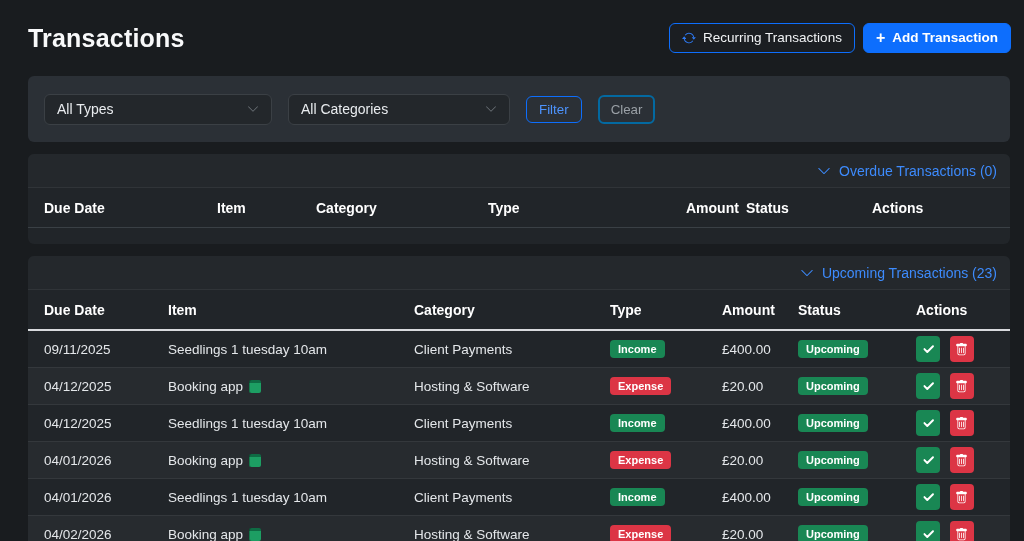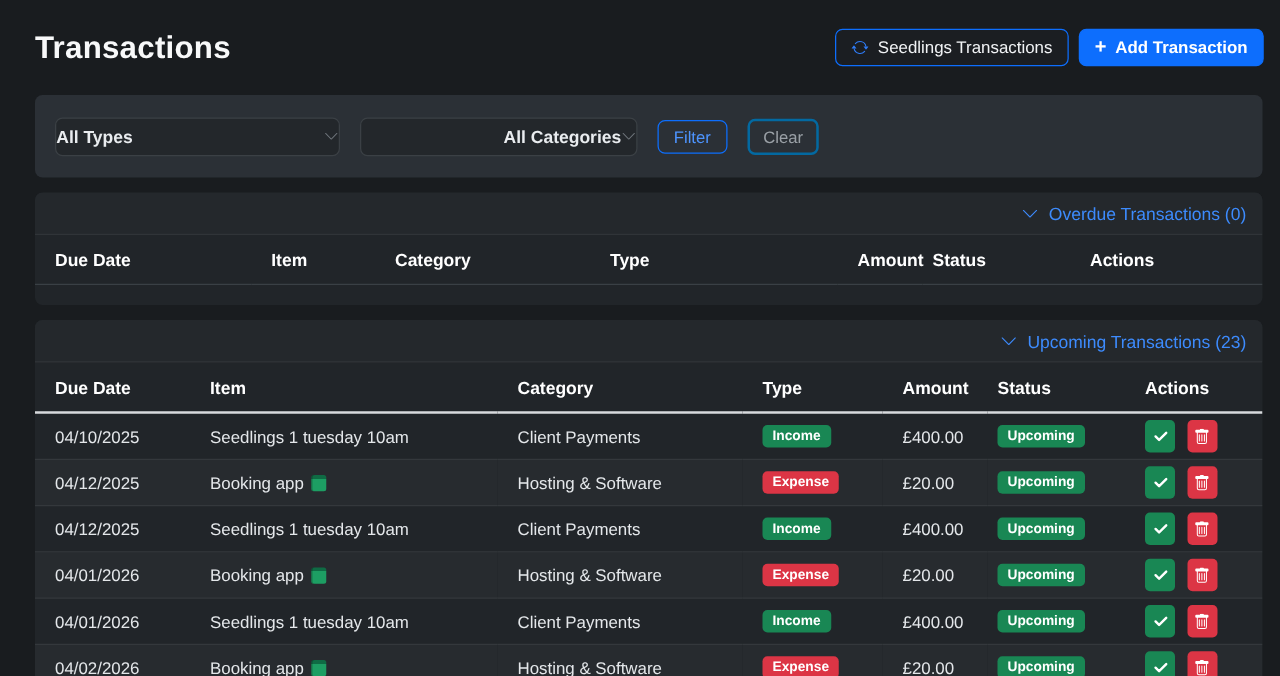--- a/index.html
+++ b/index.html
@@ -38,25 +38,25 @@
   .filter-card {
     background:#2b3036; border-radius:6px;
     height:66px; margin-bottom:12px;
     display:flex; align-items:center; gap:16px;
     padding:0 16px;
   }
   .select {
     height:31px; background:#23272b;
     border:1px solid #3b4045; border-radius:6px;
     display:flex; align-items:center; justify-content:space-between;
-    padding:0 0; color:#e9ecef; cursor:pointer;font-weight:bold;
+    padding:0 12px; color:#e9ecef; cursor:pointer;
   }
   .select .chev { width:12px; height:12px; opacity:.55; }
   .sel-types { width:228px; }
-  .sel-categories { width:222px;justify-content:flex-end; }
+  .sel-categories { width:222px; }
   .search-input {
     width:234px; height:31px;
     background:#212529; border:1px solid #3b4045; border-radius:6px;
     color:#e9ecef; padding:0 12px; font-size:13.5px;
     font-family:"Liberation Sans", sans-serif;
   }
   .search-input::placeholder { color:#6c757d; }
   .btn-filter {
     background:transparent; color:#4d94ff;
     border:1px solid var(--accent,#0d6efd); border-radius:6px;
@@ -125,21 +125,21 @@
 <div class="topbar">
   <h1 class="page-title">Transactions</h1>
   <div class="topbar-actions">
     <button class="btn btn-outline-accent">
       <span class="icon14">
         <svg viewBox="0 0 16 16" fill="#2e7bf6">
             <path d="M11.534 7h3.932a.25.25 0 0 1 .192.41l-1.966 2.36a.25.25 0 0 1-.384 0l-1.966-2.36a.25.25 0 0 1 .192-.41zm-11 2h3.932a.25.25 0 0 0 .192-.41L2.692 6.23a.25.25 0 0 0-.384 0L.342 8.59A.25.25 0 0 0 .534 9z"></path>
             <path d="M8 3c-1.552 0-2.94.707-3.857 1.818a.5.5 0 1 1-.771-.636A6.002 6.002 0 0 1 13.917 7H12.9A5.002 5.002 0 0 0 8 3zM3.1 9a5.002 5.002 0 0 0 8.757 2.182.5.5 0 1 1 .771.636A6.002 6.002 0 0 1 2.083 9H3.1z"></path>
           </svg>
       </span>
-      <span>Seedlings Transactions</span>
+      <span>Recurring Transactions</span>
     </button>
     <button class="btn btn-accent">
       <span class="plus">+</span>
       <span>Add Transaction</span>
     </button>
   </div>
 </div>
 
 <div class="content">
 
@@ -216,21 +216,21 @@
           <th>Item</th>
           <th>Category</th>
           <th>Type</th>
           <th class="num">Amount</th>
           <th class="tight">Status</th>
           <th class="tight">Actions</th>
         </tr>
       </thead>
       <tbody id="upcoming-tbody">
   <tr>
-    <td class="cell-date">04/10/2025</td>
+    <td class="cell-date">09/11/2025</td>
     <td><span class="item-text">Seedlings 1 tuesday 10am</span></td>
     <td class="cell-category">Client Payments</td>
     <td><span class="badge type-badge" style="background: rgb(25, 135, 84);">Income</span></td>
     <td class="num cell-amount">£400.00</td>
     <td class="tight"><span class="badge status-badge" style="background: rgb(25, 135, 84);">Upcoming</span></td>
     <td class="tight cell-actions">
       <button class="action-btn act-confirm">
         <svg viewBox="0 0 16 16">
                   <path d="M13.854 3.646a.5.5 0 0 1 0 .708l-7 7a.5.5 0 0 1-.708 0l-3.5-3.5a.5.5 0 1 1 .708-.708L6.5 10.293l6.646-6.647a.5.5 0 0 1 .708 0z" stroke="#fff" stroke-width="1.4"></path>
                 </svg>

